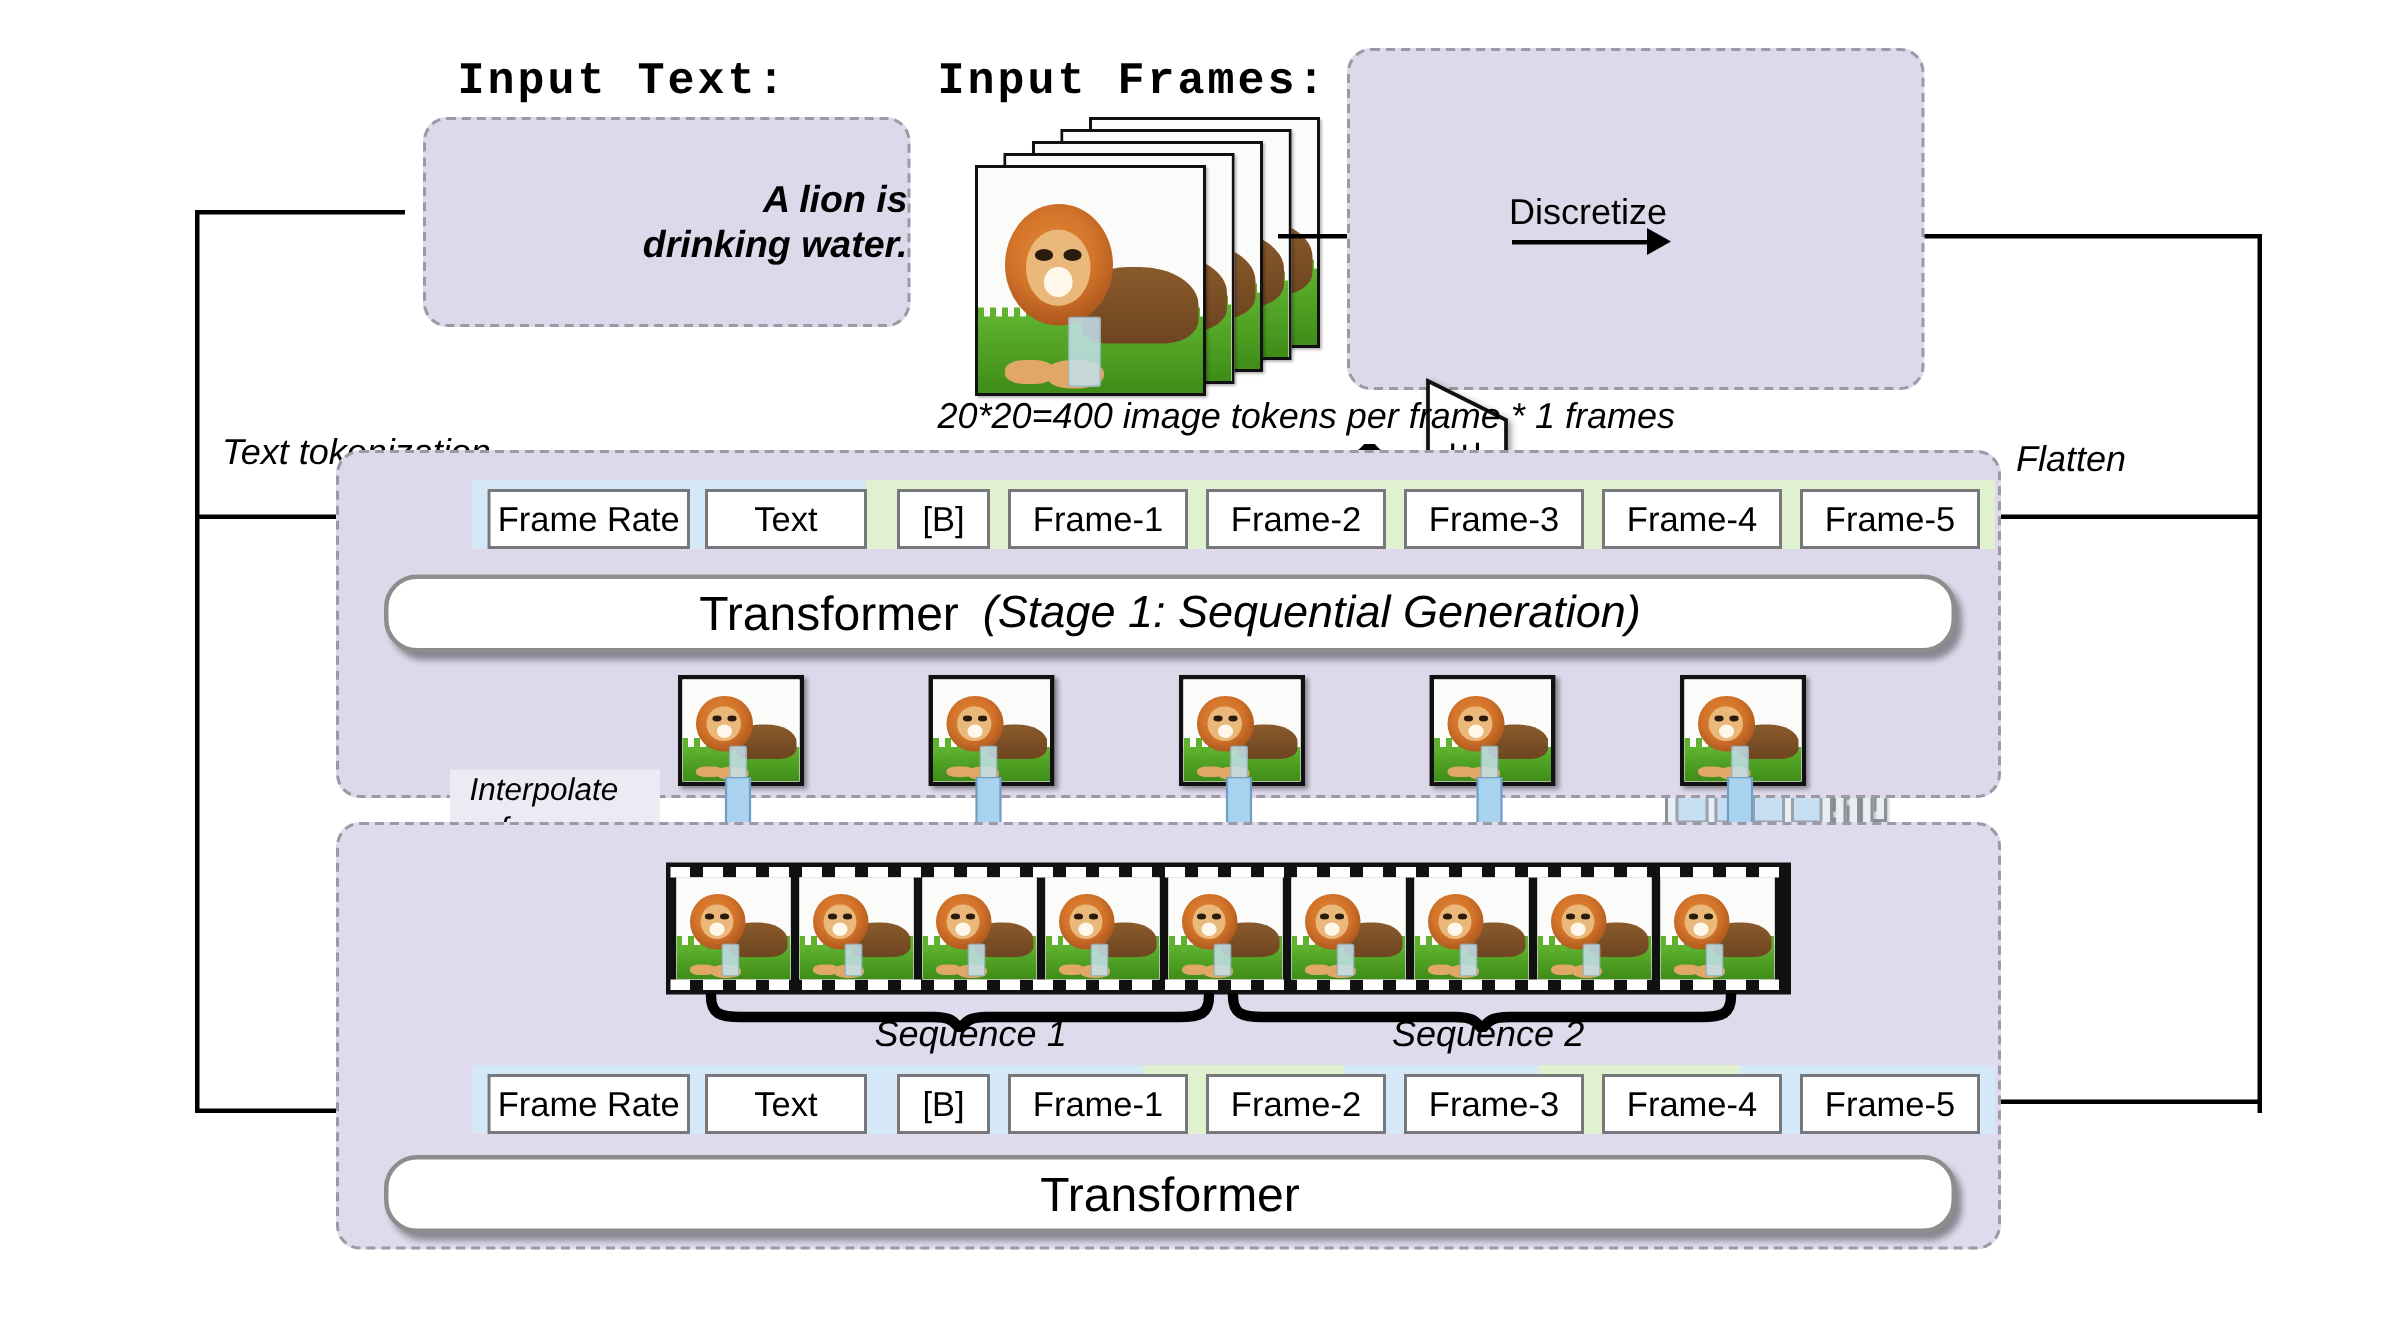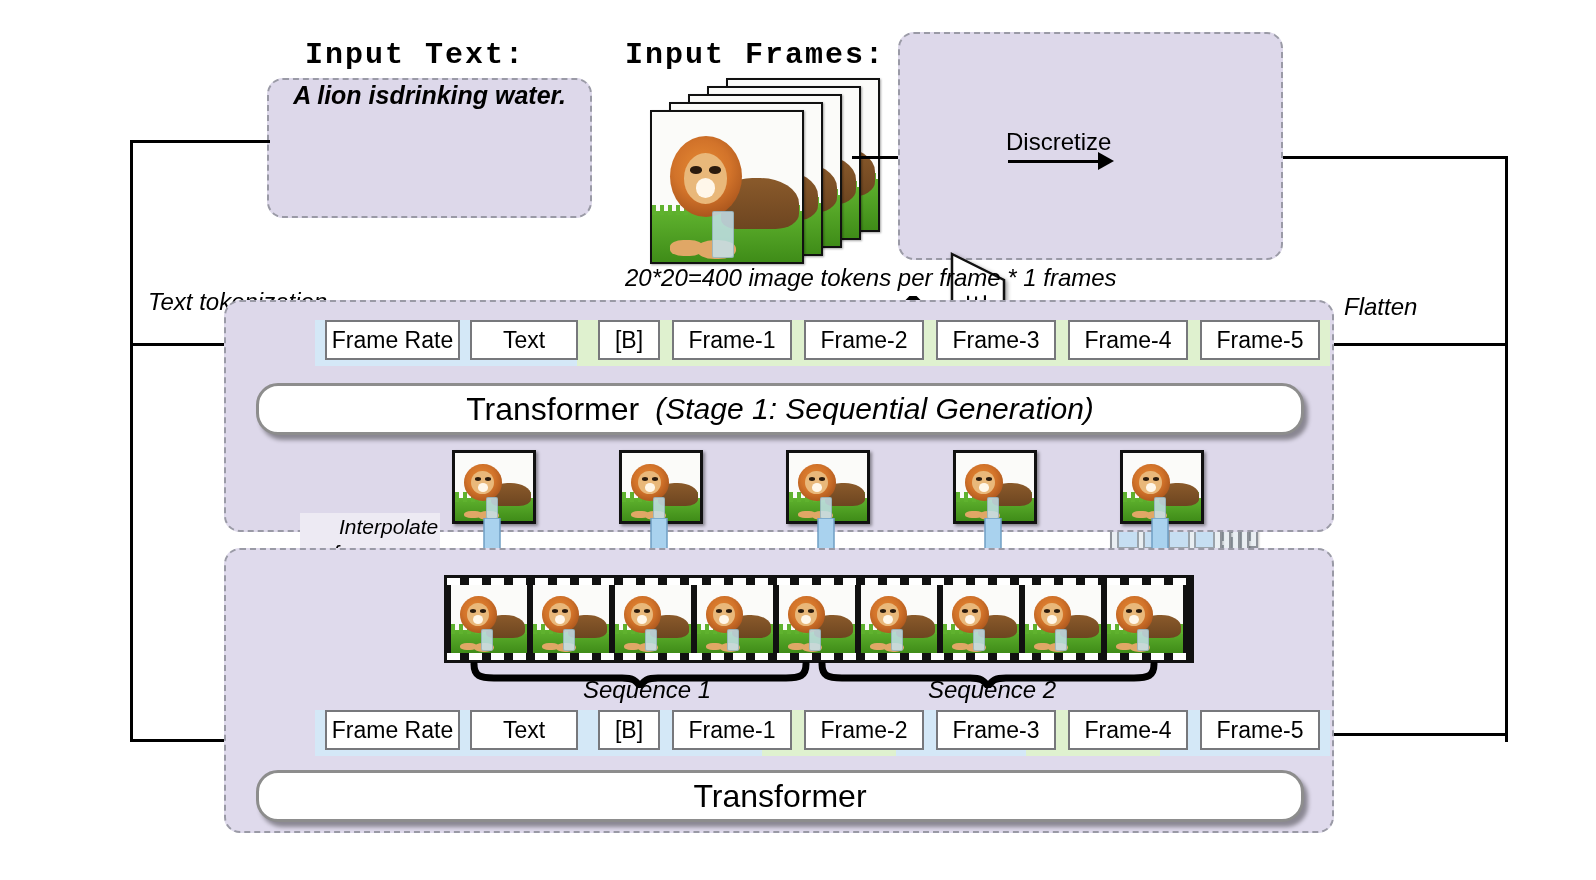--- a/index.html
+++ b/index.html
@@ -9,22 +9,22 @@
 
   
   .hdr{font-family:"Liberation Mono","DejaVu Sans Mono",monospace;
        font-weight:bold;font-size:30px;letter-spacing:2px;white-space:nowrap;}
 
   
   .panel{border:2px dashed #9a9aa6;border-radius:16px;background:#DDD8EA;box-sizing:border-box;}
   .panel-light{border:2px dashed #9a9aa6;border-radius:16px;background:#DFDAEC;box-sizing:border-box;}
 
   
-  .textbox{display:flex;flex-direction:row;align-items:flex-start;justify-content:center;
-           line-height:1.22;}
+  .textbox{display:flex;flex-direction:column;align-items:flex-end;justify-content:center;
+           line-height:1.22;margin-left:15px;}
   .textbox .en{font-style:italic;font-size:25px;font-weight:bold;}
   .textbox .zh{font-size:25px;font-family:"DejaVu Sans",sans-serif;margin-top:2px;}
 
   
   .stack-wrap{position:relative;}
   .frame-card{position:absolute;border:2px solid #111;background:#fff;
               box-shadow:1px 1px 2px rgba(0,0,0,.35);}
   .lion{width:100%;height:100%;position:relative;overflow:hidden;background:#fdfdfb;}
   .lion .sky{position:absolute;inset:0;background:#fbfbf9;}
   .lion .grass{position:absolute;left:0;right:0;bottom:0;height:34%;
@@ -64,21 +64,21 @@
   .ln{position:absolute;background:#000;}
   .lnh{height:3px;} .lnv{width:3px;}
   .ahead{position:absolute;width:0;height:0;}
   .ahead.right{border-top:9px solid transparent;border-bottom:9px solid transparent;border-left:16px solid #000;}
   .ahead.left{border-top:9px solid transparent;border-bottom:9px solid transparent;border-right:16px solid #000;}
 
   .caption-it{font-style:italic;font-size:24px;white-space:nowrap;}
   .caption-it.sm{font-size:21px;}
 
   
-  .seqrow{position:absolute;display:flex;align-items:flex-start;box-sizing:border-box;}
+  .seqrow{position:absolute;display:flex;align-items:flex-end;box-sizing:border-box;}
   .band{position:absolute;top:0;bottom:0;}
   .band.blue{background:#D4E8F7;} .band.green{background:#DFF1CF;}
   .tok{position:relative;background:#fff;border:2px solid #77787c;
        display:flex;align-items:center;justify-content:center;
        font-size:23px;height:40px;box-sizing:border-box;z-index:2;}
 
   
   .tbar{position:absolute;background:#fff;border:3px solid #8d8d8d;border-radius:22px;
         box-shadow:4px 5px 4px rgba(0,0,0,.38);
         display:flex;align-items:center;justify-content:center;box-sizing:border-box;}
@@ -431,21 +431,21 @@
       <polygon points="12,0 28,0 28,34 38,34 20,60 2,34 12,34" fill="#A9D2EE" stroke="#6f9fc4" stroke-width="1.5"></polygon>
     </svg></div>
 <div class="abs bluearrow" style="left:973px;top:518px;"><svg width="40" height="62" viewBox="0 0 40 62">
       <polygon points="12,0 28,0 28,34 38,34 20,60 2,34 12,34" fill="#A9D2EE" stroke="#6f9fc4" stroke-width="1.5"></polygon>
     </svg></div>
 <div class="abs bluearrow" style="left:1140px;top:518px;"><svg width="40" height="62" viewBox="0 0 40 62">
       <polygon points="12,0 28,0 28,34 38,34 20,60 2,34 12,34" fill="#A9D2EE" stroke="#6f9fc4" stroke-width="1.5"></polygon>
     </svg></div>
 
 <div class="abs" style="left:300px;top:513px;width:140px;height:58px;background:#EDEAF3;"></div>
-<div class="abs caption-it sm" style="left:313px;top:515px;margin-left:26px;">Interpolate</div>
+<div class="abs caption-it sm" style="left:313px;top:515px;">Interpolate</div>
 <div class="abs caption-it sm" style="left:333px;top:541px;">frames</div>
 
 <div class="abs panel-light" style="left:224px;top:548px;width:1110px;height:285px;"></div>
 
 <div class="abs film" style="left:444px;top:575px;width:750px;height:88px;">
   <div class="perf" style="top:3px;"></div>
   <div class="perf" style="bottom:3px;"></div>
   <div class="cellf" style="width:76px;">
       <div class="lion">
         <div class="sky"></div>

